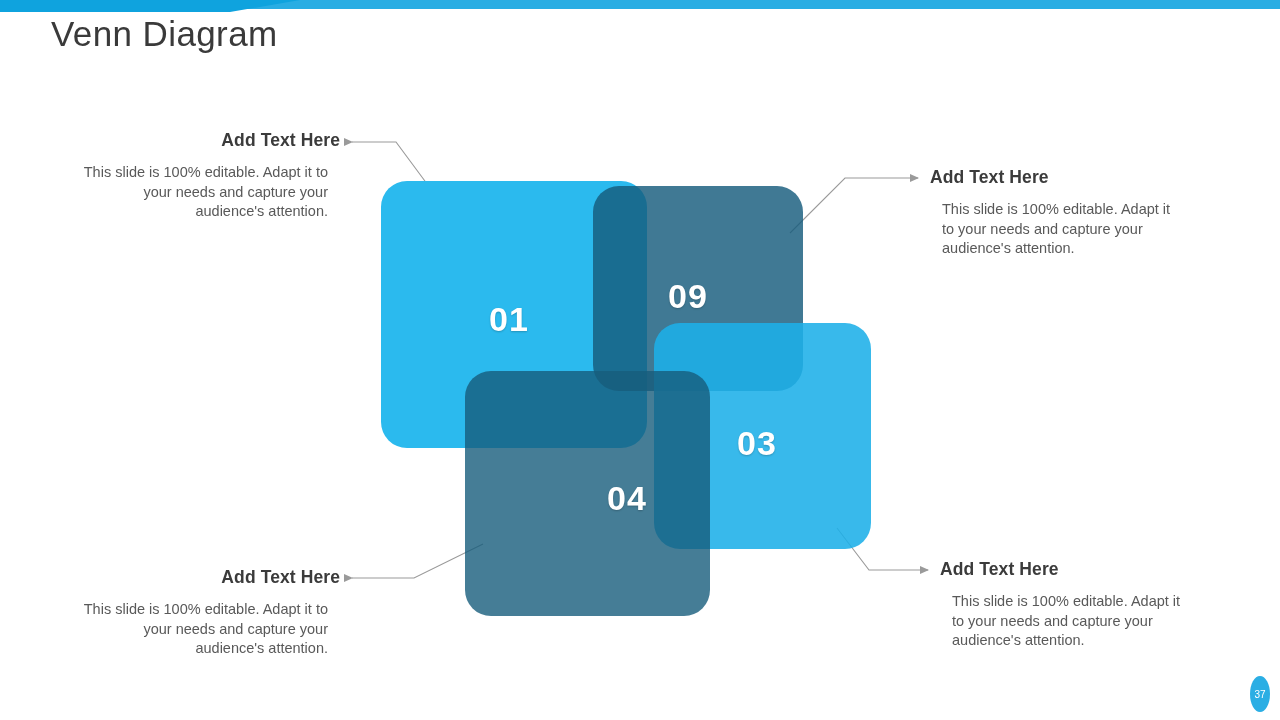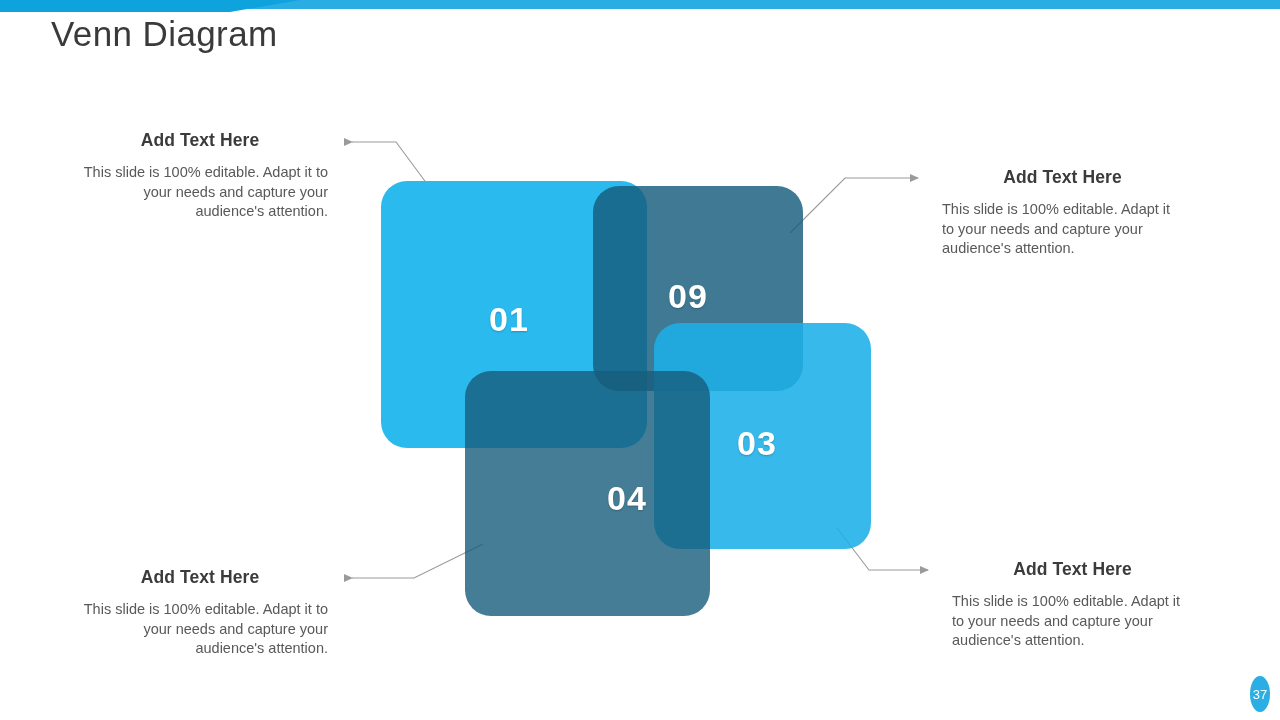--- a/index.html
+++ b/index.html
@@ -90,21 +90,20 @@
 
   
   .callout { position: absolute; }
   .callout .c-title {
     font-size: 17.5px;
     font-weight: bold;
     color: #3B3B3B;
     letter-spacing: 0.1px;
     margin: 0 0 5px 0;
     font-family: "Liberation Sans", sans-serif;
-    text-align: center;
   }
   .callout .c-body {
     font-size: 14.5px;
     color: #595959;
     line-height: 19.5px;
     margin: 12px;
     font-family: "Liberation Sans", sans-serif;
   }
   .callout.right { text-align: left; }
   .callout.left  { text-align: right; }
@@ -116,21 +115,21 @@
 
   
   #page-badge {
     position: absolute;
     right: 10px;
     bottom: 8px;
     width: 20px; height: 36px;
     border-radius: 50%;
     background: #2BAEE4;
     color: #ffffff;
-    font-size: 13px;
+    font-size: 10px;
     display: flex;
     align-items: center;
     justify-content: center;
     font-family: "Liberation Sans", sans-serif;
   }
 </style>
 </head>
 <body>
 
 <div id="top-bar">

